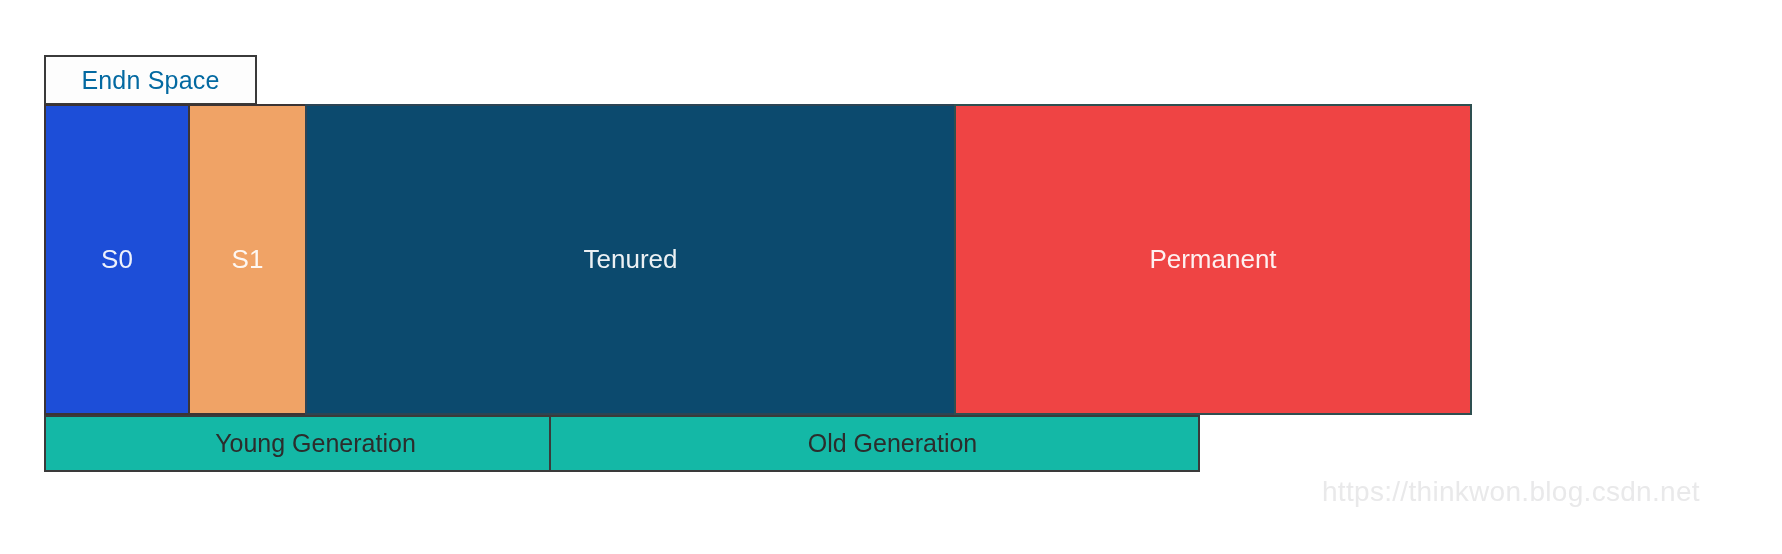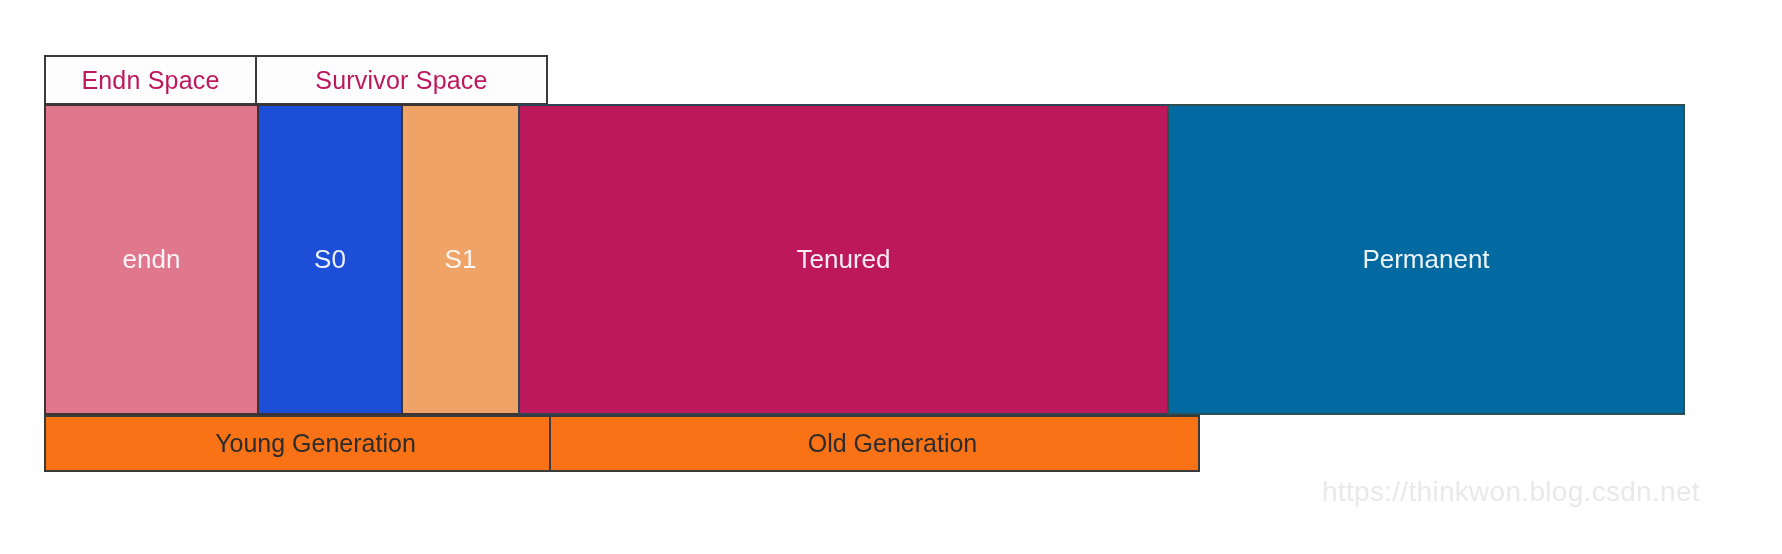--- a/index.html
+++ b/index.html
@@ -32,21 +32,21 @@
     display: flex;
   }
   .header-cell {
     box-sizing: border-box;
     border: 2px solid #3a3a3a;
     background: #fdfdfd;
     display: flex;
     align-items: center;
     justify-content: center;
     font-size: 25px;
-    color: #be185d;
+    color: #0369a1;
     letter-spacing: 0.2px;
     height: 100%;
   }
   .header-cell + .header-cell {
     border-left-width: 2px;
     margin-left: -2px;
   }
   .header-cell.eden-head { width: 213px; }
   .header-cell.survivor-head { width: 293px; }
 
@@ -86,21 +86,21 @@
   .footer-row {
     position: absolute;
     left: 44px;
     top: 415px;
     height: 57px;
     display: flex;
   }
   .footer-cell {
     box-sizing: border-box;
     border: 2px solid #3a3a3a;
-    background: #f97316;
+    background: #14b8a6;
     display: flex;
     align-items: center;
     justify-content: center;
     font-size: 25px;
     color: #2c2c2c;
     height: 100%;
     padding-left: 36px;
   }
   .footer-cell + .footer-cell {
     margin-left: -2px;
@@ -124,39 +124,33 @@
 </style>
 </head>
 <body>
 
 <div id="diagram">
 
   <div class="header-row">
     <div class="header-cell eden-head">
       <span>Endn Space</span>
     </div>
-    <div class="header-cell survivor-head">
-      <span>Survivor Space</span>
-    </div>
   </div>
 
   <div class="blocks-row">
-    <div class="block eden" style="background:#E0788D;">
-      <span class="block-label">endn</span>
-    </div>
     <div class="block s0" style="background:#1d4ed8;">
       <span class="block-label">S0</span>
     </div>
     <div class="block s1" style="background:#F0A366;">
       <span class="block-label">S1</span>
     </div>
-    <div class="block tenured" style="background:#be185d;">
+    <div class="block tenured" style="background:#0c4a6e;">
       <span class="block-label">Tenured</span>
     </div>
-    <div class="block permanent" style="background:#0369a1;">
+    <div class="block permanent" style="background:#ef4444;">
       <span class="block-label">Permanent</span>
     </div>
   </div>
 
   <div class="footer-row">
     <div class="footer-cell young">
       <span>Young Generation</span>
     </div>
     <div class="footer-cell old">
       <span>Old Generation</span>

